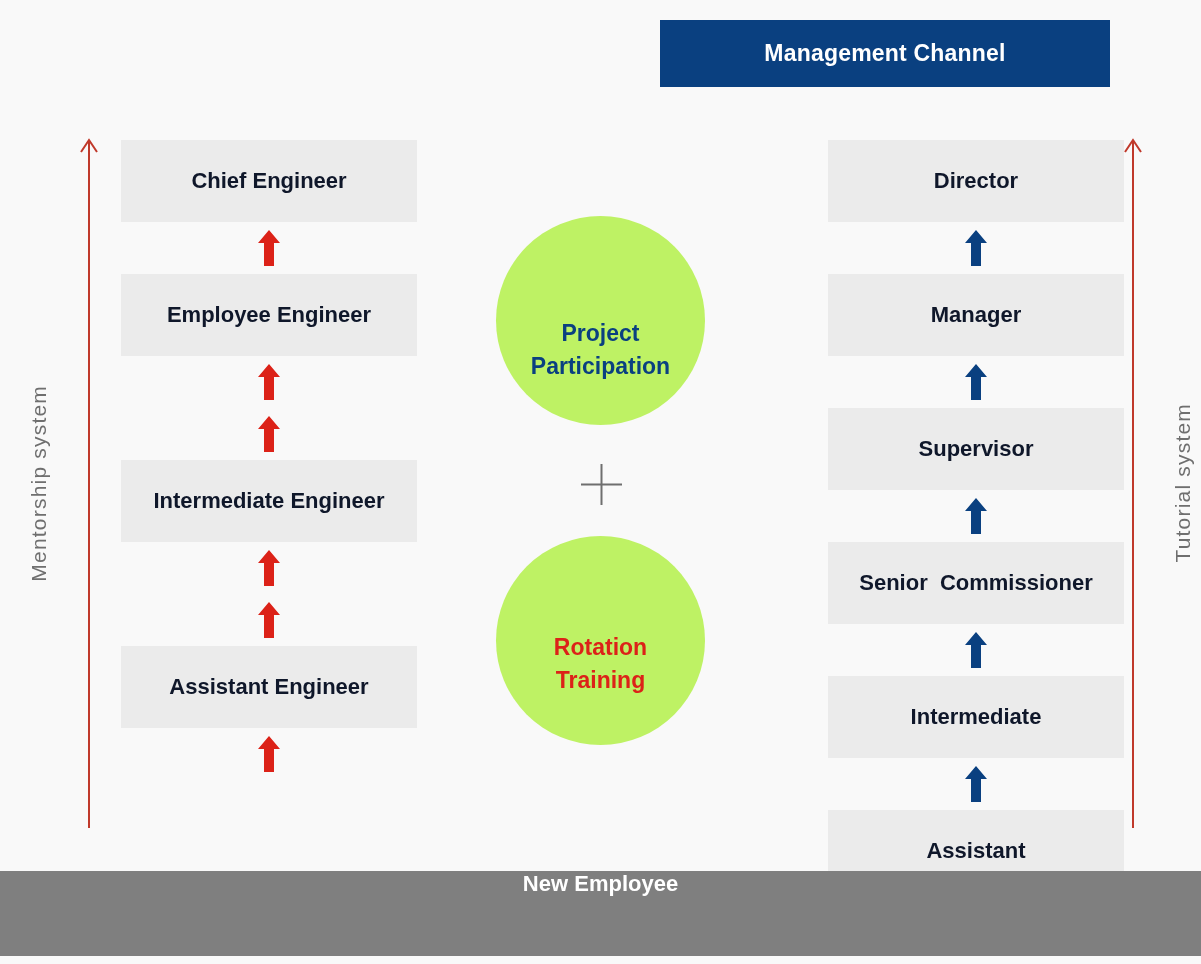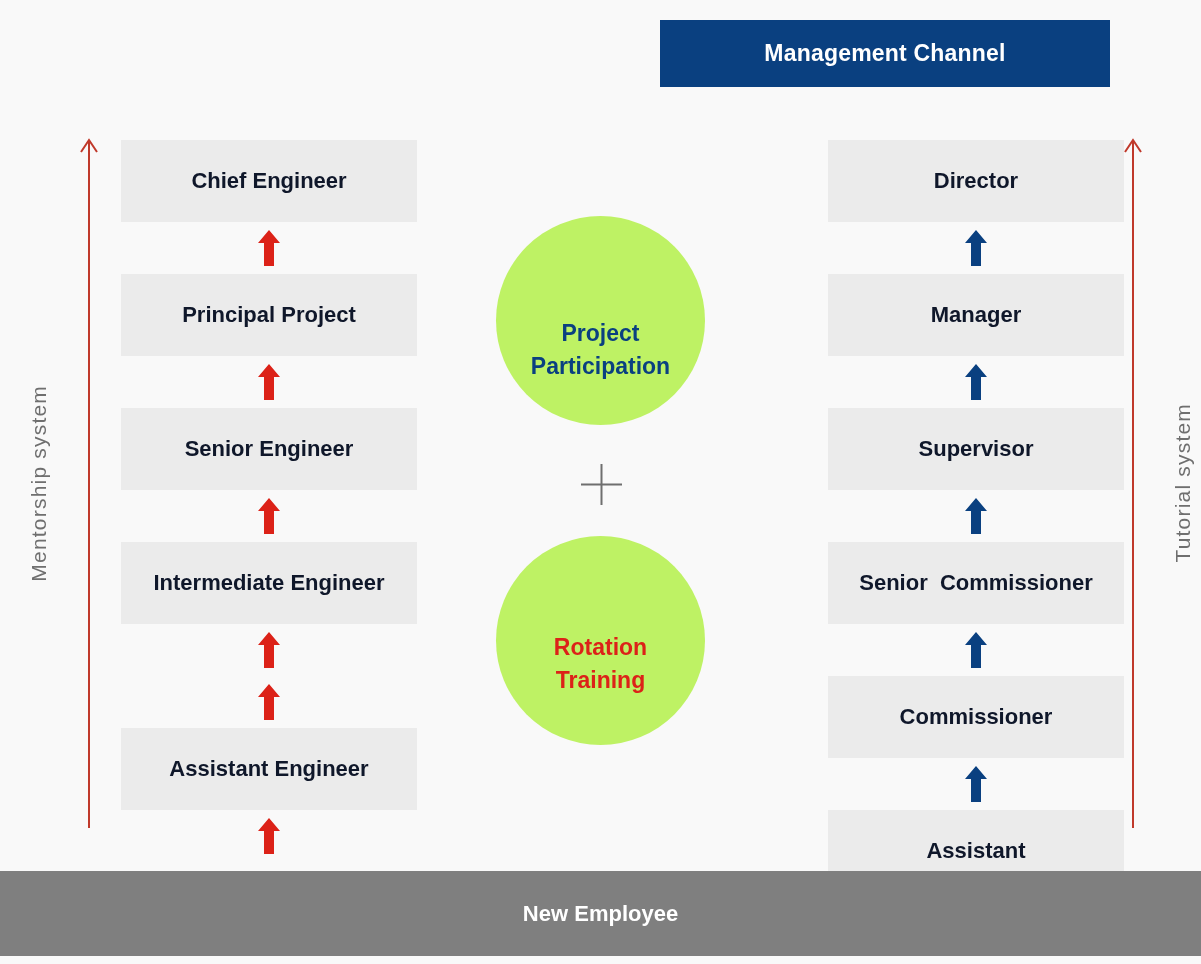--- a/index.html
+++ b/index.html
@@ -154,21 +154,21 @@
 
   
   #base-bar {
     position: absolute;
     left: 0;
     top: 871px;
     width: 1201px;
     height: 85px;
     background: #7f7f7f;
     display: flex;
-    align-items: center;
+    align-items: flex-start;
     justify-content: center;
     color: #ffffff;
     font-size: 22px;
     font-weight: bold;
   }
 </style>
 </head>
 <body>
 
 <div id="stage">
@@ -183,31 +183,28 @@
     <div class="rung">
       <span>Chief Engineer</span>
     </div>
     <div class="arrow-gap">
       <svg class="up-arrow" viewBox="0 0 22 36">
         <polygon points="11,0 22,13 16,13 16,36 6,36 6,13 0,13" fill="#dc2218"></polygon>
       </svg>
     </div>
 
     <div class="rung">
-      <span>Principal Project</span>
-    </div>
-    <div class="arrow-gap">
-      <svg class="up-arrow" viewBox="0 0 22 36">
-        <polygon points="11,0 22,13 16,13 16,36 6,36 6,13 0,13" fill="#dc2218"></polygon>
-      </svg>
-    </div>
-
-    <div class="rung">
-      <span>Senior Engineer</span>
-    </div>
+      <span>Employee Engineer</span>
+    </div>
+    <div class="arrow-gap">
+      <svg class="up-arrow" viewBox="0 0 22 36">
+        <polygon points="11,0 22,13 16,13 16,36 6,36 6,13 0,13" fill="#dc2218"></polygon>
+      </svg>
+    </div>
+
     <div class="arrow-gap">
       <svg class="up-arrow" viewBox="0 0 22 36">
         <polygon points="11,0 22,13 16,13 16,36 6,36 6,13 0,13" fill="#dc2218"></polygon>
       </svg>
     </div>
 
     <div class="rung">
       <span>Intermediate Engineer</span>
     </div>
     <div class="arrow-gap">
@@ -264,21 +261,21 @@
     <div class="rung">
       <span>Senior  Commissioner</span>
     </div>
     <div class="arrow-gap">
       <svg class="up-arrow" viewBox="0 0 22 36">
         <polygon points="11,0 22,13 16,13 16,36 6,36 6,13 0,13" fill="#0a4080"></polygon>
       </svg>
     </div>
 
     <div class="rung">
-      <span>Commissioner</span>
+      <span>Intermediate</span>
     </div>
     <div class="arrow-gap">
       <svg class="up-arrow" viewBox="0 0 22 36">
         <polygon points="11,0 22,13 16,13 16,36 6,36 6,13 0,13" fill="#0a4080"></polygon>
       </svg>
     </div>
 
     <div class="rung">
       <span>Assistant</span>
     </div>

